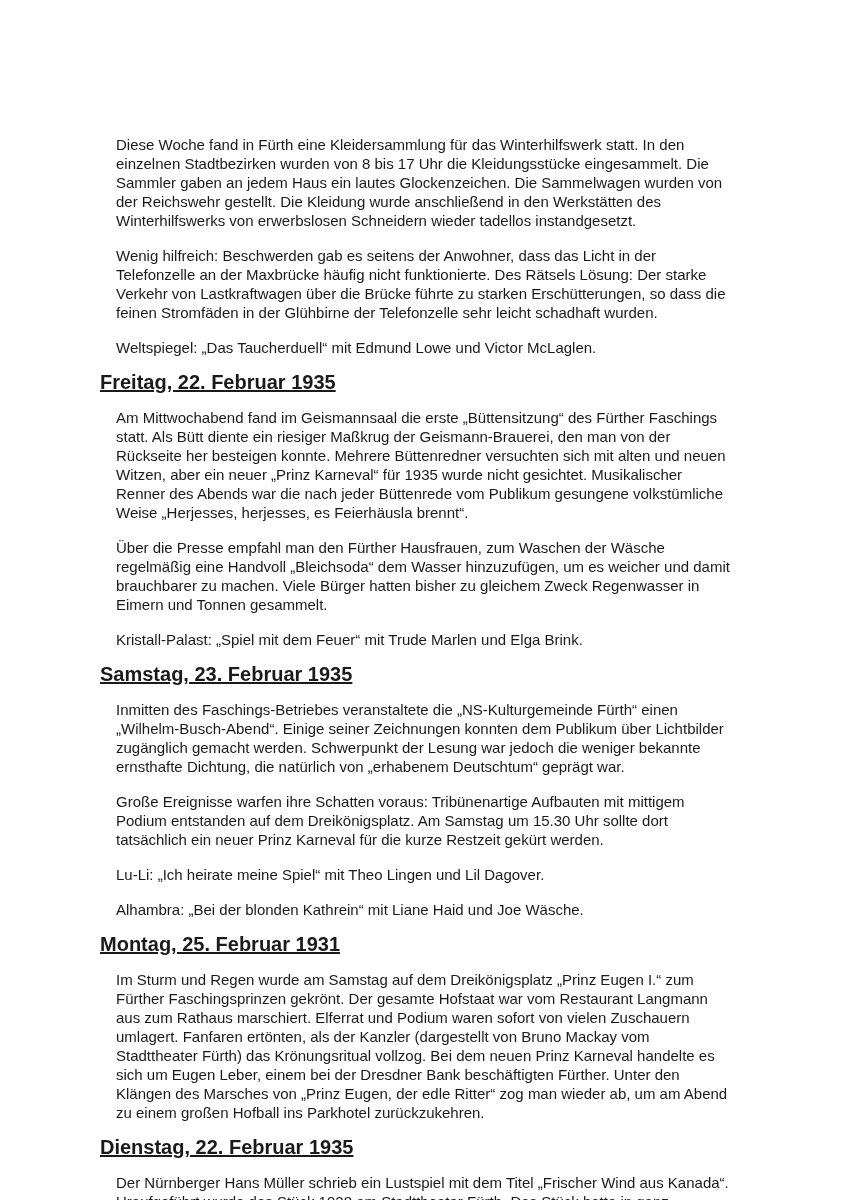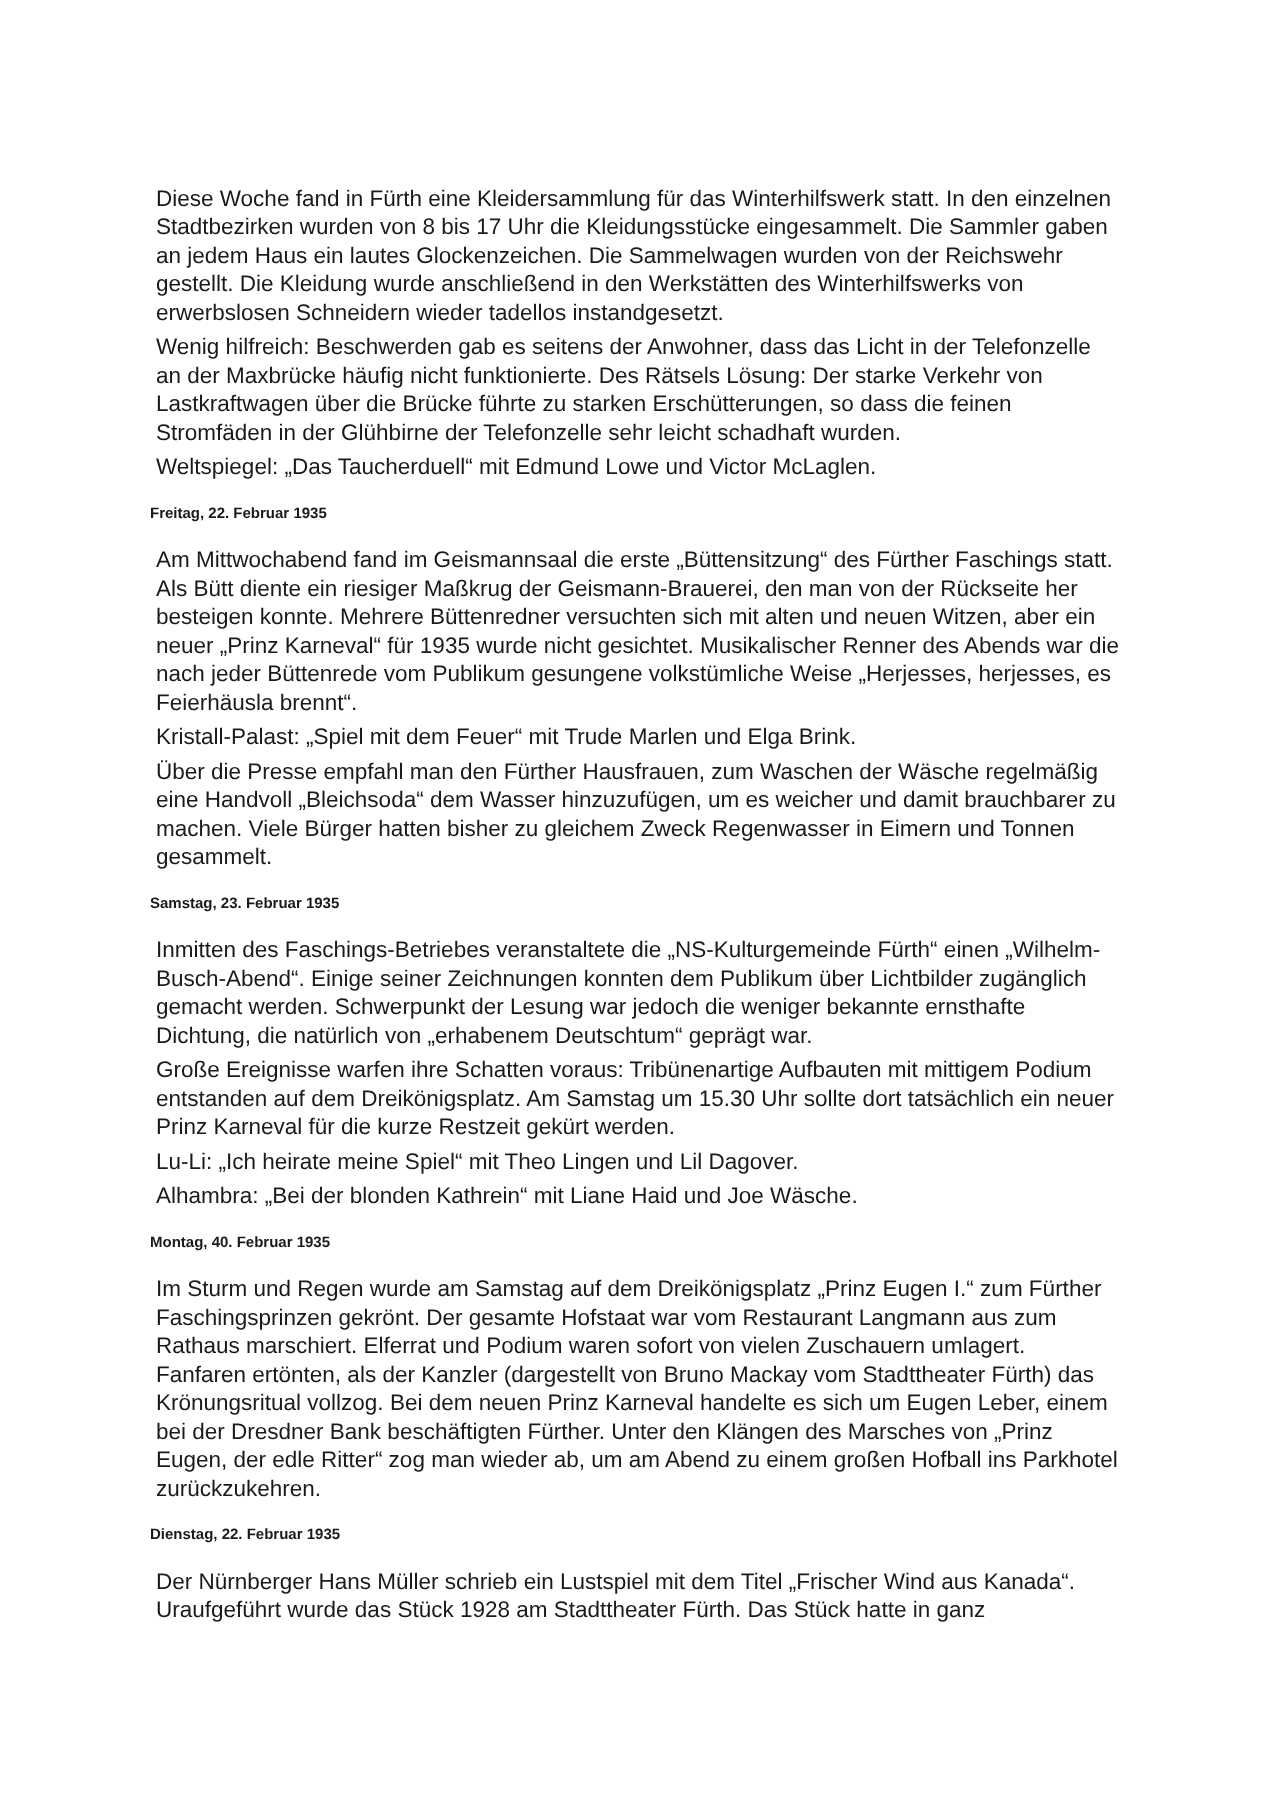--- a/index.html
+++ b/index.html
@@ -23,45 +23,46 @@
     position: absolute;
     left: 100px;
     top: 119px;
     width: 650px;
     font-size: 15px;
     line-height: 19px;
     color: #1a1a1a;
     text-align: left;
   }
   .content p {
-    margin: 4px;
+    margin: 16px;
   }
   .content h2 {
-    font-size: 10px;
+    font-size: 20px;
     line-height: 19px;
     font-weight: bold;
     margin: 12px 0;
     color: #1a1a1a;
+    text-decoration: underline;
   }
 </style>
 </head>
 <body>
 
 <div class="page">
   <div class="content" id="content">
       <p>Diese Woche fand in Fürth eine Kleidersammlung für das Winterhilfswerk statt. In den einzelnen Stadtbezirken wurden von 8 bis 17 Uhr die Kleidungsstücke eingesammelt. Die Sammler gaben an jedem Haus ein lautes Glockenzeichen. Die Sammelwagen wurden von der Reichswehr gestellt. Die Kleidung wurde anschließend in den Werkstätten des Winterhilfswerks von erwerbslosen Schneidern wieder tadellos instandgesetzt.</p>
       <p>Wenig hilfreich: Beschwerden gab es seitens der Anwohner, dass das Licht in der Telefonzelle an der Maxbrücke häufig nicht funktionierte. Des Rätsels Lösung: Der starke Verkehr von Lastkraftwagen über die Brücke führte zu starken Erschütterungen, so dass die feinen Stromfäden in der Glühbirne der Telefonzelle sehr leicht schadhaft wurden.</p>
       <p>Weltspiegel: „Das Taucherduell“ mit Edmund Lowe und Victor McLaglen.</p>
       <h2>Freitag, 22. Februar 1935</h2>
       <p>Am Mittwochabend fand im Geismannsaal die erste „Büttensitzung“ des Fürther Faschings statt. Als Bütt diente ein riesiger Maßkrug der Geismann-Brauerei, den man von der Rückseite her besteigen konnte. Mehrere Büttenredner versuchten sich mit alten und neuen Witzen, aber ein neuer „Prinz Karneval“ für 1935 wurde nicht gesichtet. Musikalischer Renner des Abends war die nach jeder Büttenrede vom Publikum gesungene volkstümliche Weise „Herjesses, herjesses, es Feierhäusla brennt“.</p>
+      <p>Über die Presse empfahl man den Fürther Hausfrauen, zum Waschen der Wäsche regelmäßig eine Handvoll „Bleichsoda“ dem Wasser hinzuzufügen, um es weicher und damit brauchbarer zu machen. Viele Bürger hatten bisher zu gleichem Zweck Regenwasser in Eimern und Tonnen gesammelt.</p>
       <p>Kristall-Palast: „Spiel mit dem Feuer“ mit Trude Marlen und Elga Brink.</p>
-      <p>Über die Presse empfahl man den Fürther Hausfrauen, zum Waschen der Wäsche regelmäßig eine Handvoll „Bleichsoda“ dem Wasser hinzuzufügen, um es weicher und damit brauchbarer zu machen. Viele Bürger hatten bisher zu gleichem Zweck Regenwasser in Eimern und Tonnen gesammelt.</p>
       <h2>Samstag, 23. Februar 1935</h2>
       <p>Inmitten des Faschings-Betriebes veranstaltete die „NS-Kulturgemeinde Fürth“ einen „Wilhelm-Busch-Abend“. Einige seiner Zeichnungen konnten dem Publikum über Lichtbilder zugänglich gemacht werden. Schwerpunkt der Lesung war jedoch die weniger bekannte ernsthafte Dichtung, die natürlich von „erhabenem Deutschtum“ geprägt war.</p>
       <p>Große Ereignisse warfen ihre Schatten voraus: Tribünenartige Aufbauten mit mittigem Podium entstanden auf dem Dreikönigsplatz. Am Samstag um 15.30 Uhr sollte dort tatsächlich ein neuer Prinz Karneval für die kurze Restzeit gekürt werden.</p>
       <p>Lu-Li: „Ich heirate meine Spiel“ mit Theo Lingen und Lil Dagover.</p>
       <p>Alhambra: „Bei der blonden Kathrein“ mit Liane Haid und Joe Wäsche.</p>
-      <h2>Montag, 40. Februar 1935</h2>
+      <h2>Montag, 25. Februar 1931</h2>
       <p>Im Sturm und Regen wurde am Samstag auf dem Dreikönigsplatz „Prinz Eugen I.“ zum Fürther Faschingsprinzen gekrönt. Der gesamte Hofstaat war vom Restaurant Langmann aus zum Rathaus marschiert. Elferrat und Podium waren sofort von vielen Zuschauern umlagert. Fanfaren ertönten, als der Kanzler (dargestellt von Bruno Mackay vom Stadttheater Fürth) das Krönungsritual vollzog. Bei dem neuen Prinz Karneval handelte es sich um Eugen Leber, einem bei der Dresdner Bank beschäftigten Fürther. Unter den Klängen des Marsches von „Prinz Eugen, der edle Ritter“ zog man wieder ab, um am Abend zu einem großen Hofball ins Parkhotel zurückzukehren.</p>
       <h2>Dienstag, 22. Februar 1935</h2>
       <p>Der Nürnberger Hans Müller schrieb ein Lustspiel mit dem Titel „Frischer Wind aus Kanada“. Uraufgeführt wurde das Stück 1928 am Stadttheater Fürth. Das Stück hatte in ganz</p>
     </div>
 </div>
 
 </body></html>

